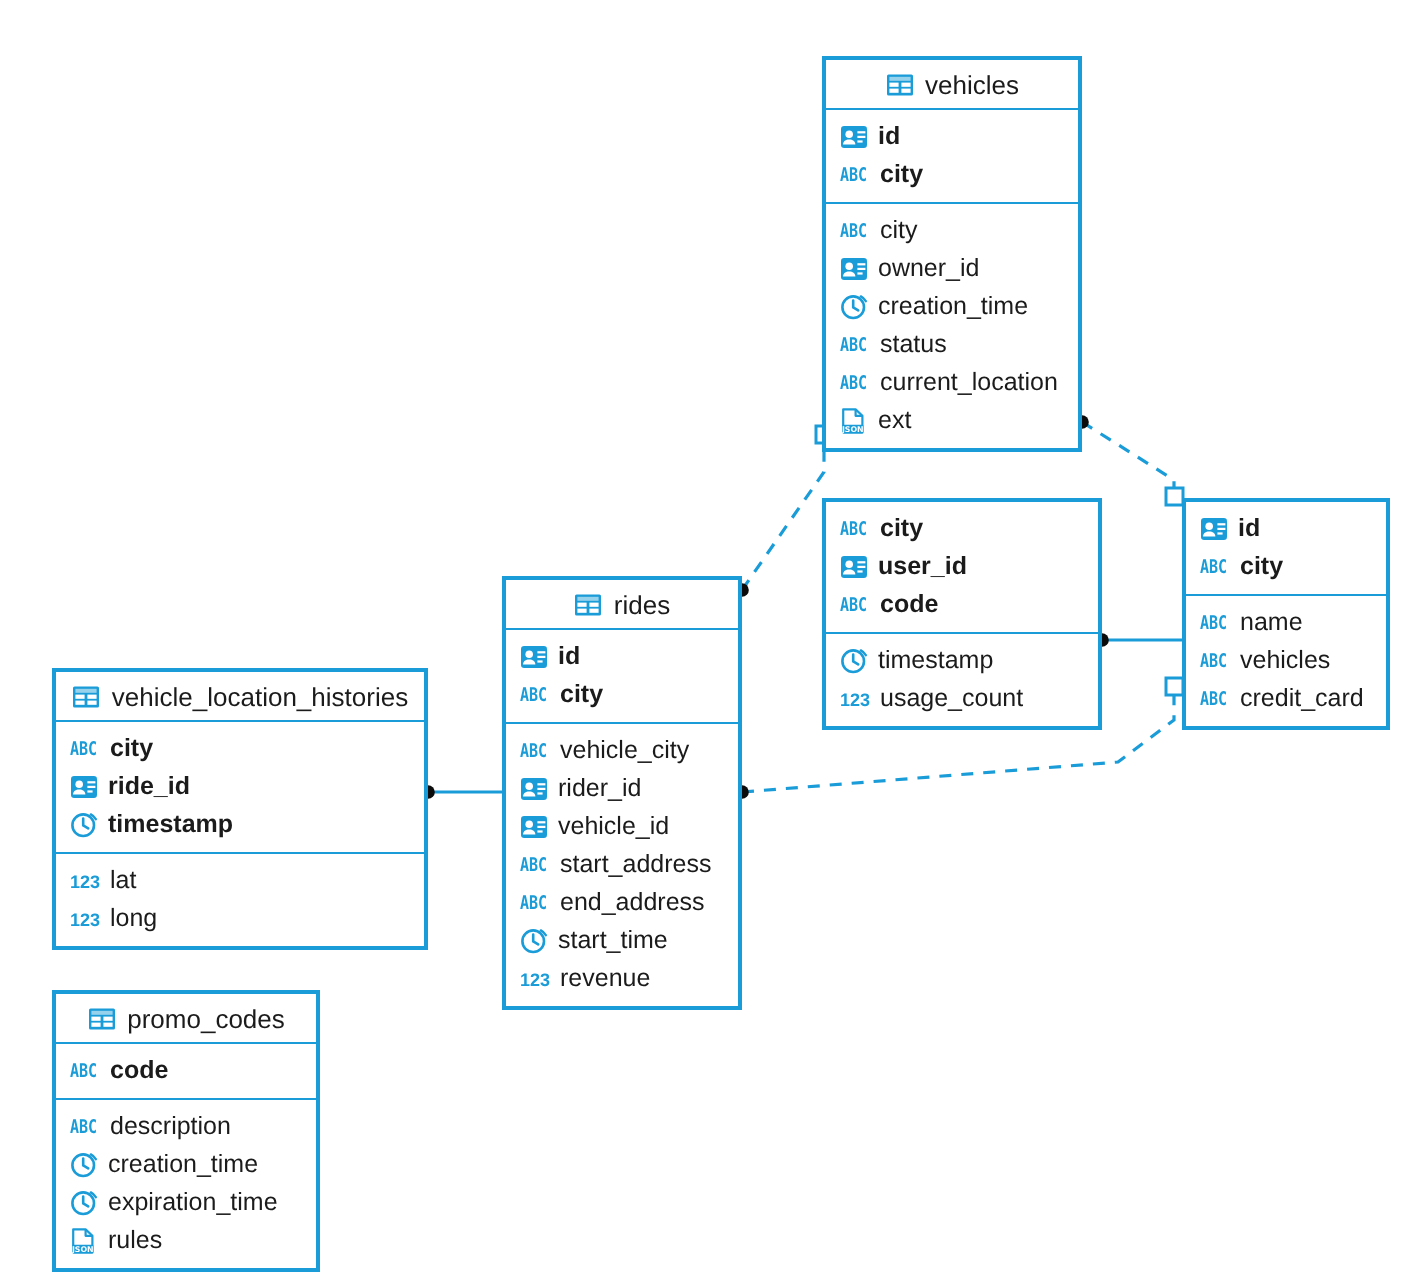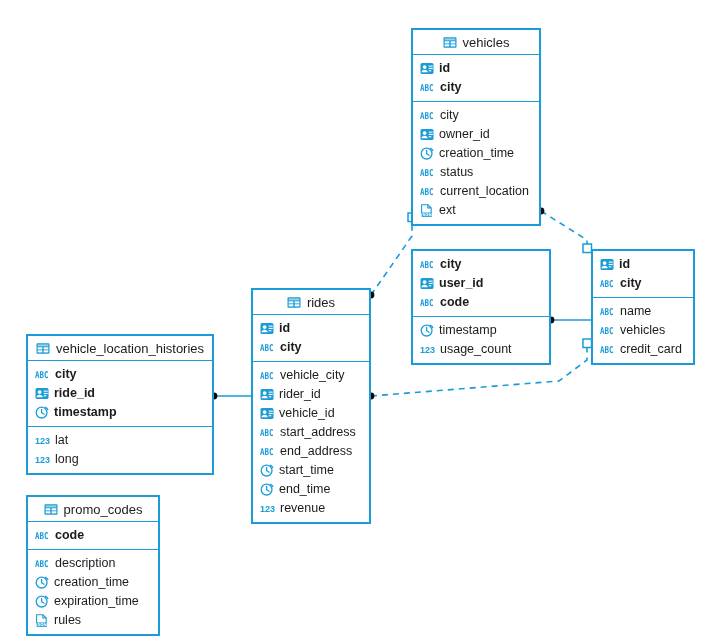--- a/index.html
+++ b/index.html
@@ -331,30 +331,20 @@
           <span class="ico">
             <svg viewBox="0 0 14 13" xmlns="http://www.w3.org/2000/svg">
               <circle cx="6.6" cy="6.6" r="5.4" fill="#ffffff" stroke="#1a9cd8" stroke-width="1.3"></circle>
               <path d="M6.6 3.3 L6.6 6.7 L9.1 8.2" fill="none" stroke="#1a9cd8" stroke-width="1.3" stroke-linecap="round" stroke-linejoin="round"></path>
               <path d="M10.4 1.2 A6.2 6.2 0 0 1 12.9 3.6" fill="none" stroke="#1a9cd8" stroke-width="1.2" stroke-linecap="round"></path>
             </svg>
           </span>
           <span class="fname">start_time</span>
         </div>
         <div class="row">
-          <span class="ico">
-            <svg viewBox="0 0 14 13" xmlns="http://www.w3.org/2000/svg">
-              <circle cx="6.6" cy="6.6" r="5.4" fill="#ffffff" stroke="#1a9cd8" stroke-width="1.3"></circle>
-              <path d="M6.6 3.3 L6.6 6.7 L9.1 8.2" fill="none" stroke="#1a9cd8" stroke-width="1.3" stroke-linecap="round" stroke-linejoin="round"></path>
-              <path d="M10.4 1.2 A6.2 6.2 0 0 1 12.9 3.6" fill="none" stroke="#1a9cd8" stroke-width="1.2" stroke-linecap="round"></path>
-            </svg>
-          </span>
-          <span class="fname">end_time</span>
-        </div>
-        <div class="row">
           <span class="num-ico">123</span>
           <span class="fname">revenue</span>
         </div>
       </div>
     </div>
     <div class="tbl" style="left: 26px; top: 334px; width: 188px;">
       <div class="tbl-header">
         <span class="ico">
           <svg viewBox="0 0 14 13" xmlns="http://www.w3.org/2000/svg">
             <rect x="0.5" y="1.2" width="13" height="10.6" rx="0.8" fill="#1a9cd8"></rect>

